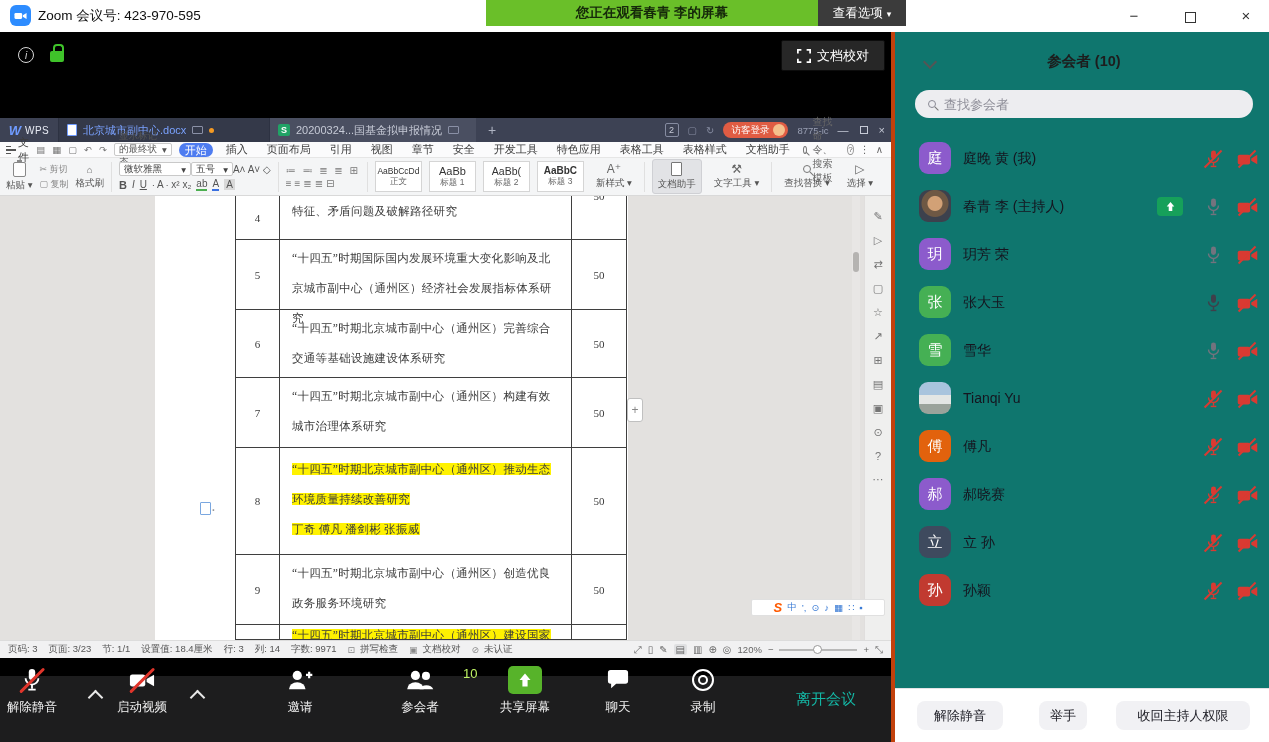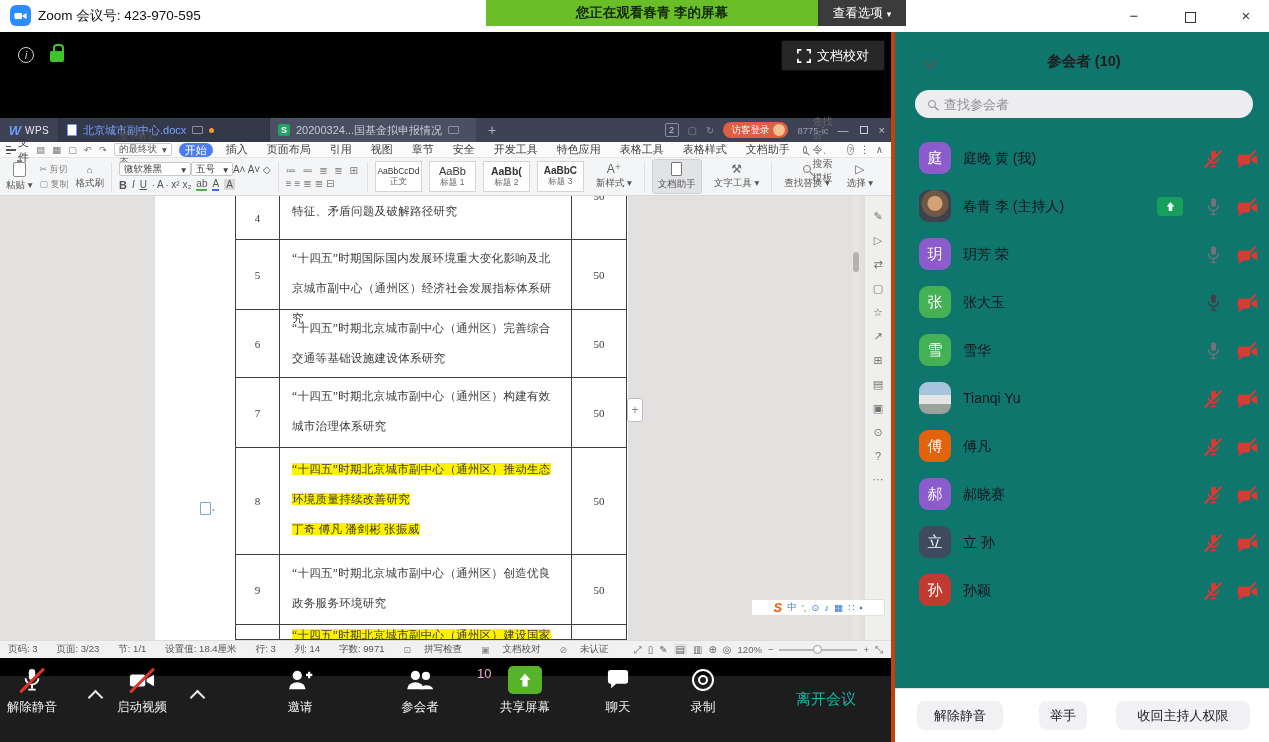--- a/index.html
+++ b/index.html
@@ -121,39 +121,39 @@
     display:flex;flex-direction:column;align-items:center;padding-top:14px;gap:11px;color:#757575;font-size:11px}
   .right-strip span{cursor:pointer}
   .vscroll{position:absolute;left:852px;top:0;width:8px;height:444px;background:#e8e6e5}
   .vthumb{position:absolute;left:1px;top:56px;width:6px;height:20px;background:#b5b3b1;border-radius:3px}
   .sogou{position:absolute;left:751px;top:403px;width:134px;height:17px;background:#fff;border:1px solid #e0e0e0;
     border-radius:2px;display:flex;align-items:center;justify-content:center;gap:5px;font-size:9.5px;color:#3a7bd5}
   .sogou .slogo{color:#ff5a00;font-weight:bold;font-style:italic;font-size:13px}
 
   
   .wps-statusbar{position:absolute;left:0;bottom:0;width:891px;height:18px;background:#f1f1f2;border-top:1px solid #dcdcdc;
-    display:flex;align-items:center;font-size:9.5px;color:#555;padding:0 8px;gap:19px;white-space:nowrap}
+    display:flex;align-items:center;font-size:9.5px;color:#555;padding:0 8px;gap:11px;white-space:nowrap}
   .sb-ic{font-size:9px;color:#888;margin-right:-6px}
   .sb-right{margin-left:auto;display:flex;align-items:center;gap:6px;color:#666}
   .sb-right .vi{font-size:10px;cursor:pointer}
   .vi.sel{background:#dfe0e2;border-radius:2px;padding:0 2px}
   .ztrack{width:78px;height:2px;background:#b9b9b9;position:relative}
   .zknob{position:absolute;left:34px;top:-4px;width:9px;height:9px;border:1px solid #999;border-radius:50%;background:#fff;cursor:pointer}
 
   
   #ztoolbar{position:absolute;left:0;top:660px;width:891px;height:82px;background:#000}
   .zbar{position:absolute;left:0;top:16px;width:891px;height:66px;background:#1d1d1e}
   .zbtn{position:absolute;top:6px;width:80px;display:flex;flex-direction:column;align-items:center;gap:5px;cursor:pointer}
   .zbtn .lbl{color:#f2f2f2;font-size:12.5px;white-space:nowrap}
   .tic{position:relative;width:30px;height:28px;color:#fff;display:flex;align-items:center;justify-content:center}
   .tic.slashed::after{content:"";position:absolute;left:-2px;top:13px;width:34px;height:2.6px;background:#e0352b;
     transform:rotate(-45deg);border-radius:2px}
   .chev{position:absolute;top:32px;width:11px;height:11px;border-left:2px solid #e8e8e8;border-top:2px solid #e8e8e8;
     transform:rotate(45deg);cursor:pointer}
-  .pbadge{position:absolute;top:0;left:72px;color:#f9a8d4;font-size:13px}
+  .pbadge{position:absolute;top:0;left:58px;color:#bef264;font-size:13px}
   .share-sq{width:34px;height:28px;background:#57b32a;border-radius:5px;color:#fff;display:flex;align-items:center;justify-content:center}
   .rec-outer{width:22px;height:22px;border:2.6px solid #fff;border-radius:50%;display:flex;align-items:center;justify-content:center}
   .rec-inner{width:10px;height:10px;border:2.4px solid #fff;border-radius:50%}
   .leave{position:absolute;left:796px;top:30px;color:#14b8a6;font-size:15px;cursor:pointer;white-space:nowrap}
 
   
   #panel{position:absolute;left:891px;top:0;width:387px;height:742px;background:#0f766e;border-left:4px solid #c2410c}
   .collapse{position:absolute;left:30px;top:57px;width:10px;height:10px;border-left:2px solid #555;border-bottom:2px solid #555;
     transform:rotate(-45deg);cursor:pointer}
   .p-title{position:absolute;left:0;top:52px;width:378px;text-align:center;font-size:14.5px;font-weight:bold;color:#1d1d1d}
@@ -349,21 +349,21 @@
       <div class="rb-divider"></div>
       <div class="style-box">
         <span class="s">AaBbCcDd</span>
         <span class="n">正文</span>
       </div>
       <div class="style-box">
         <span class="s" style="font-size:11px;font-weight:normal">AaBb</span>
         <span class="n">标题 1</span>
       </div>
       <div class="style-box">
-        <span class="s" style="font-size:10.5px;font-weight:bold">AaBb(</span>
+        <span class="s" style="font-size:10.5px;font-weight:normal">AaBb(</span>
         <span class="n">标题 2</span>
       </div>
       <div class="style-box">
         <span class="s" style="font-size:10px;font-weight:bold">AaBbC</span>
         <span class="n">标题 3</span>
       </div>
       <div class="rb-btn">
         <span class="bic">A⁺</span>
         <span><span>新样式</span> ▾</span>
       </div>

